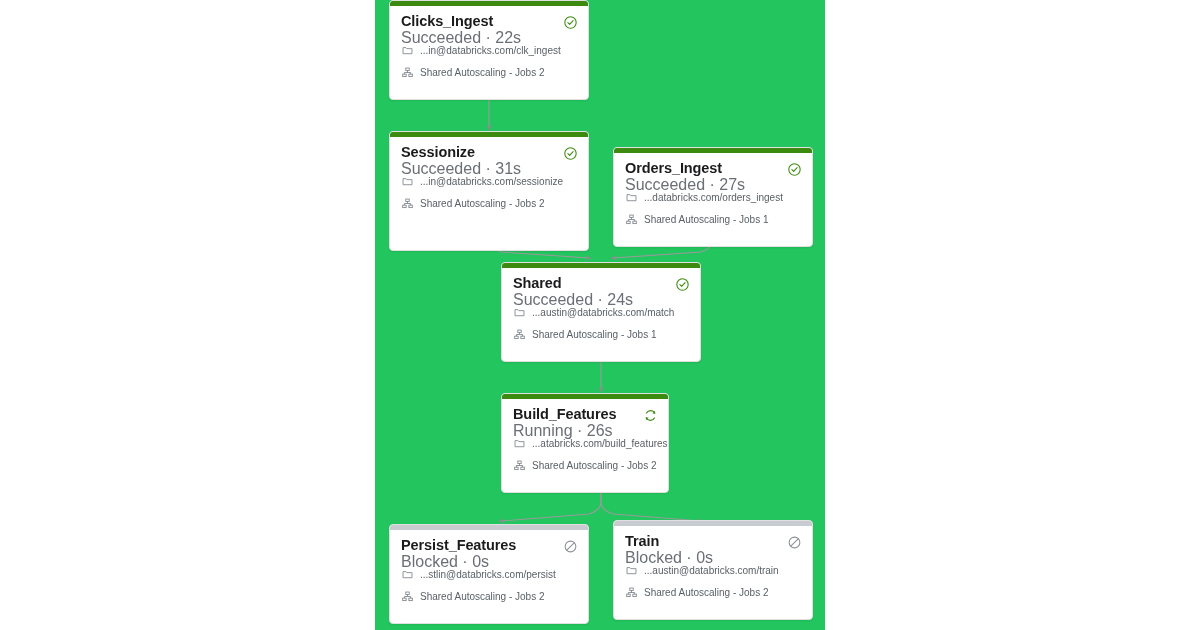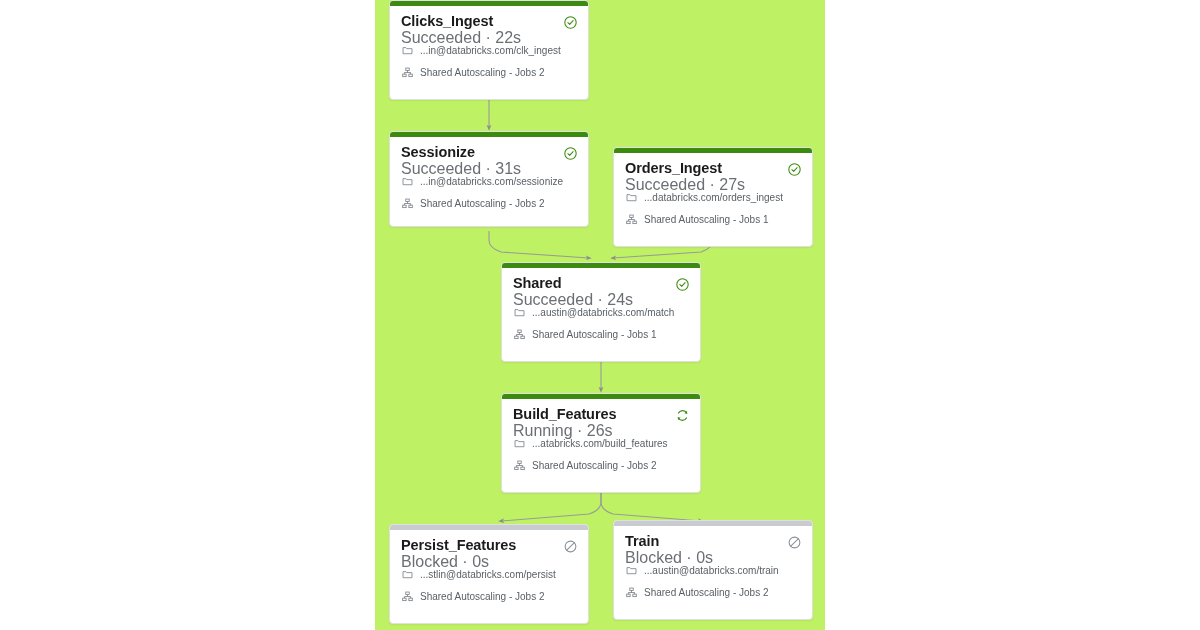--- a/index.html
+++ b/index.html
@@ -15,21 +15,21 @@
     position: relative;
   }
 
   
   #dag-canvas {
     position: absolute;
     left: 375px;
     top: 0;
     width: 450px;
     height: 630px;
-    background: #bef264;
+    background: #22c55e;
     overflow: hidden;
   }
 
   
   #edges {
     position: absolute;
     left: 0;
     top: 0;
     width: 450px;
     height: 630px;
@@ -154,21 +154,21 @@
                 <rect x="10" y="10.4" width="5" height="3.6" fill="none" stroke="#7a8087" stroke-width="1.2"></rect>
                 <path d="M8 5.1v2.9M3.5 10.4V8h9v2.4" fill="none" stroke="#7a8087" stroke-width="1.2"></path>
               </svg>
           </span>
           <span>Shared Autoscaling - Jobs 2</span>
         </div>
       </div>
     </div>
   </div>
 
-  <div class="node" style="left:14px; top:131px; width:200px; height:96px;">
+  <div class="node" style="left:14px; top:131px; width:200px; height:120px;">
     <div class="node-topbar"></div>
     <div class="node-body">
       <div class="node-head">
         <div>
           <div class="node-title">Sessionize</div>
           <div class="node-status">Succeeded · 31s</div>
         </div>
         <span class="status-icon">
           <svg width="13" height="13" viewBox="0 0 16 16">
               <circle cx="8" cy="8" r="7" fill="none" stroke="#3c8a0f" stroke-width="1.3"></circle>
@@ -271,21 +271,21 @@
                 <rect x="10" y="10.4" width="5" height="3.6" fill="none" stroke="#7a8087" stroke-width="1.2"></rect>
                 <path d="M8 5.1v2.9M3.5 10.4V8h9v2.4" fill="none" stroke="#7a8087" stroke-width="1.2"></path>
               </svg>
           </span>
           <span>Shared Autoscaling - Jobs 1</span>
         </div>
       </div>
     </div>
   </div>
 
-  <div class="node" style="left:126px; top:393px; width:200px; height:100px;">
+  <div class="node" style="left:126px; top:393px; width:168px; height:100px;">
     <div class="node-topbar"></div>
     <div class="node-body">
       <div class="node-head">
         <div>
           <div class="node-title">Build_Features</div>
           <div class="node-status">Running · 26s</div>
         </div>
         <span class="status-icon">
           <svg width="13" height="13" viewBox="0 0 16 16">
             <path d="M13.3 5.2A5.8 5.8 0 0 0 3.1 5.0" fill="none" stroke="#3c8a0f" stroke-width="1.4" stroke-linecap="round"></path>

